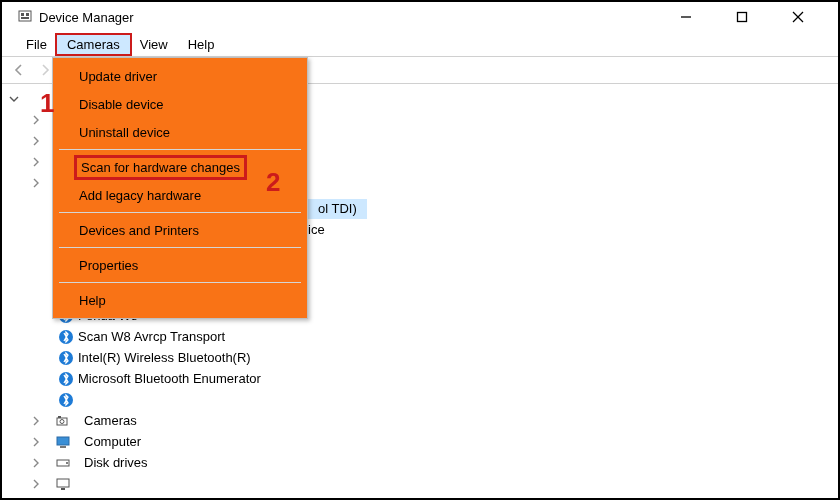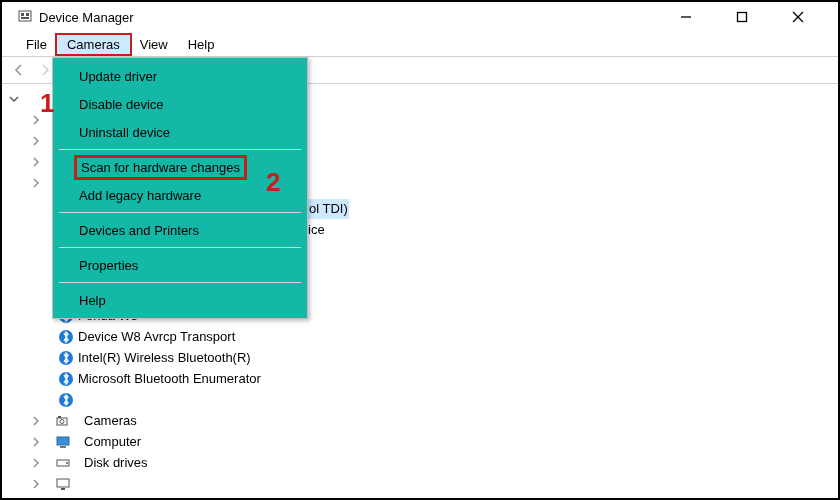--- a/index.html
+++ b/index.html
@@ -27,24 +27,24 @@
   
   .tree { padding: 4px 0 0 6px; line-height: 20px; position: relative; }
   .tree-row { display: flex; align-items: center; height: 21px; white-space: nowrap; }
   .expander { width: 12px; height: 12px; display: inline-flex; align-items: center; justify-content: center; margin-right: 2px; }
   .expander svg { display: block; }
   .node-icon { width: 16px; height: 16px; margin: 0 4px 0 2px; display: inline-flex; align-items: center; justify-content: center; }
   .node-label { font-size: 13px; color: #000; }
   .indent-1 { padding-left: 22px; gap: 9px; }
   .indent-2 { padding-left: 48px; }
   .peek-label { font-size: 13px; color: #000; }
-  .peek-label.sel { background: #cde8ff; padding: 0 1px; }
-
-  
-  .dropdown { position: absolute; left: 50px; top: 55px; width: 256px; background: #14b8a6; border: 1px solid #bfbfbf; box-shadow: 2px 2px 4px rgba(0,0,0,0.25); padding: 4px 0; z-index: 100; }
+  .peek-label.sel { background: #cde8ff; padding: 0 10px; }
+
+  
+  .dropdown { position: absolute; left: 50px; top: 55px; width: 256px; background: #f97316; border: 1px solid #bfbfbf; box-shadow: 2px 2px 4px rgba(0,0,0,0.25); padding: 4px 0; z-index: 100; }
   .dropdown .dd-item { height: 28px; display: flex; align-items: center; padding: 0 20px 0 26px; font-size: 13.5px; color: #000; }
   .dropdown .dd-sep { height: 1px; background: #d5d5d5; margin: 3px 6px; }
   .dropdown .dd-item.boxed span { outline: 3px solid #cc1b1b; outline-offset: 2px; padding: 0 2px; }
 
   
   .anno { position: absolute; font-weight: 800; color: #cc1b1b; font-size: 26px; z-index: 200; }
 </style>
 </head>
 <body>
 
@@ -191,21 +191,21 @@
     </span>
     <span class="node-label">Fenda W8</span>
   </div>
   <div class="tree-row indent-2">
     <span class="node-icon">
       <svg width="16" height="16">
           <circle cx="8" cy="8" r="7" fill="#1e7bd6"></circle>
           <path d="M6 4 L10 11 L8 13 L8 3 L10 5 L6 12" fill="none" stroke="#fff" stroke-width="1.3"></path>
         </svg>
     </span>
-    <span class="node-label">Device W8 Avrcp Transport</span>
+    <span class="node-label">Scan W8 Avrcp Transport</span>
   </div>
   <div class="tree-row indent-2">
     <span class="node-icon">
       <svg width="16" height="16">
           <circle cx="8" cy="8" r="7" fill="#1e7bd6"></circle>
           <path d="M6 4 L10 11 L8 13 L8 3 L10 5 L6 12" fill="none" stroke="#fff" stroke-width="1.3"></path>
         </svg>
     </span>
     <span class="node-label">Intel(R) Wireless Bluetooth(R)</span>
   </div>

